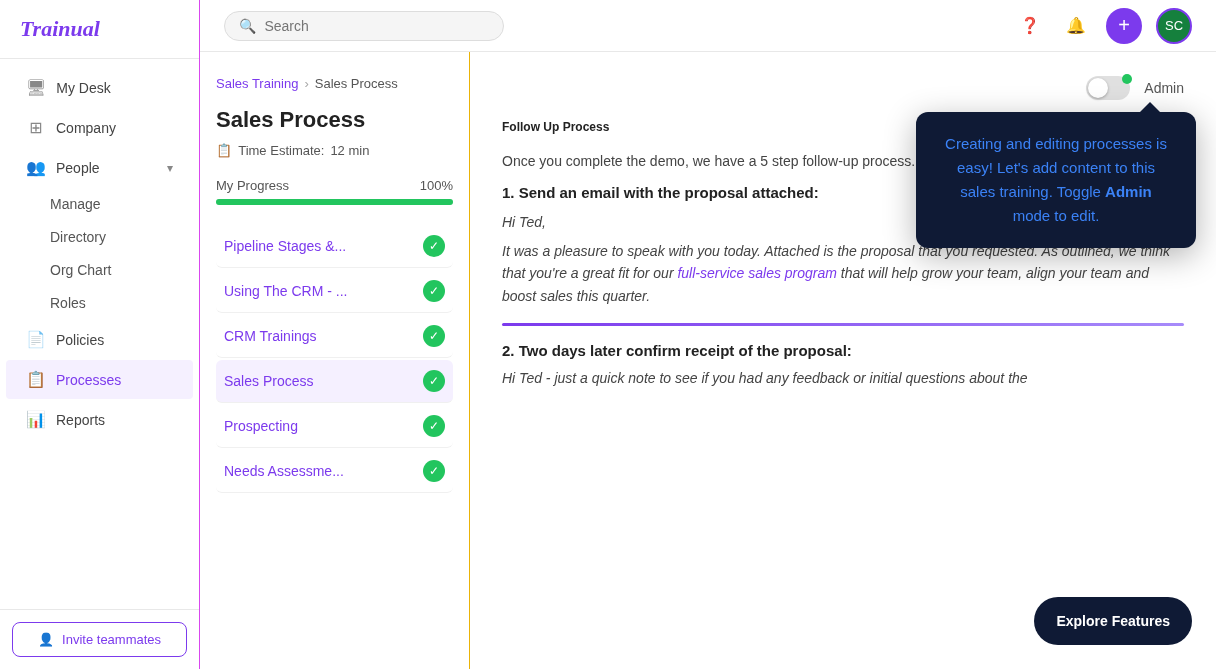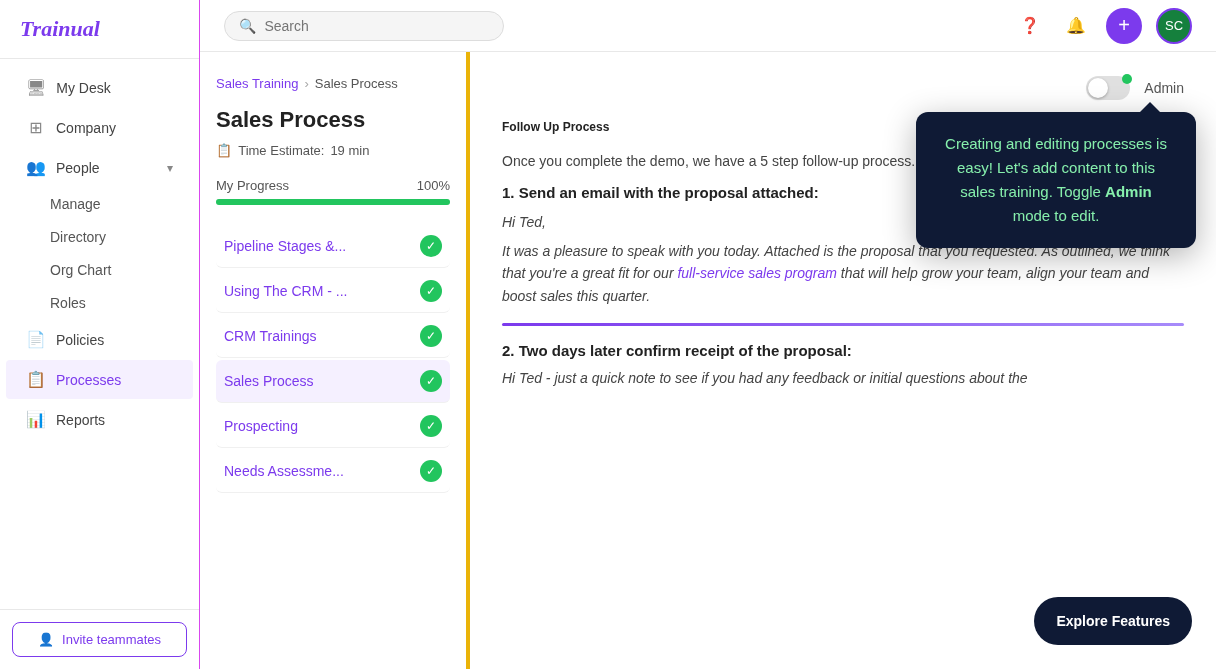--- a/index.html
+++ b/index.html
@@ -156,21 +156,21 @@
       display: flex;
       overflow: hidden;
       background: #f9f9f9;
     }
 
     
     .left-panel {
       width: 270px;
       min-width: 270px;
       background: #fff;
-      border-right: 4px solid #eab308;
+      border-right: 1px solid #eab308;
       padding: 24px 16px;
       overflow-y: auto;
     }
     .breadcrumb {
       display: flex;
       align-items: center;
       gap: 6px;
       font-size: 13px;
       margin-bottom: 16px;
     }
@@ -321,21 +321,21 @@
       color: #444;
       line-height: 1.6;
     }
 
     
     .tooltip-overlay {
       position: absolute;
       top: 60px;
       right: 20px;
       background: #0f1a35;
-      color: #86efac;
+      color: #3b82f6;
       border-radius: 12px;
       padding: 20px 24px;
       width: 280px;
       font-size: 15px;
       line-height: 1.6;
       text-align: center;
       z-index: 100;
       box-shadow: 0 8px 32px rgba(0,0,0,0.3);
     }
     .tooltip-overlay::before {
@@ -448,21 +448,21 @@
     <div class="left-panel">
       <div class="breadcrumb">
         <span class="breadcrumb-link">Sales Training</span>
         <span class="breadcrumb-sep">›</span>
         <span class="breadcrumb-current">Sales Process</span>
       </div>
       <h1 class="page-title">Sales Process</h1>
       <div class="time-estimate">
         <span>📋</span>
         <span>Time Estimate:</span>
-        <span>19 min</span>
+        <span>12 min</span>
       </div>
       <div class="progress-section">
         <div class="progress-header">
           <span>My Progress</span>
           <span>100%</span>
         </div>
         <div class="progress-bar-bg">
           <div class="progress-bar-fill" style="width:100%"></div>
         </div>
       </div>

